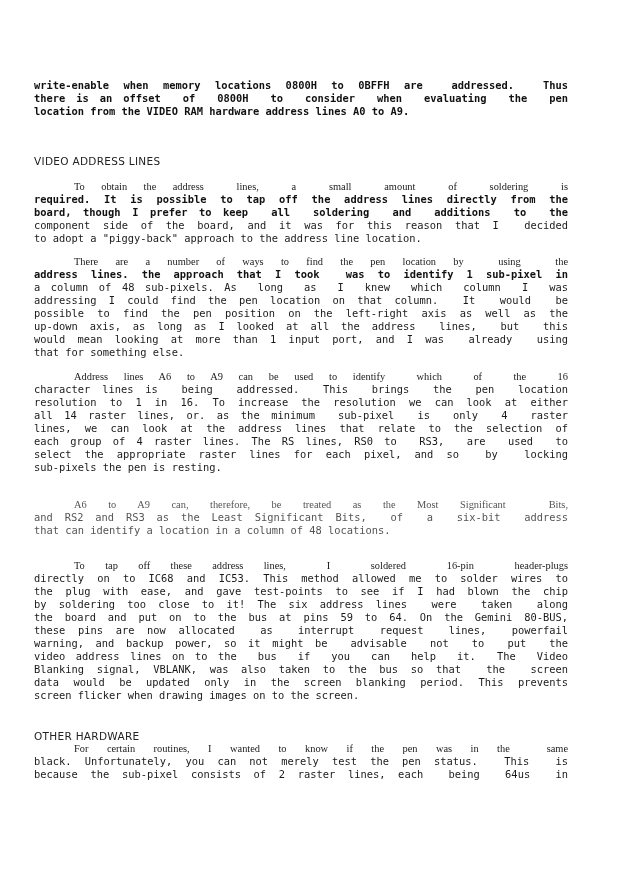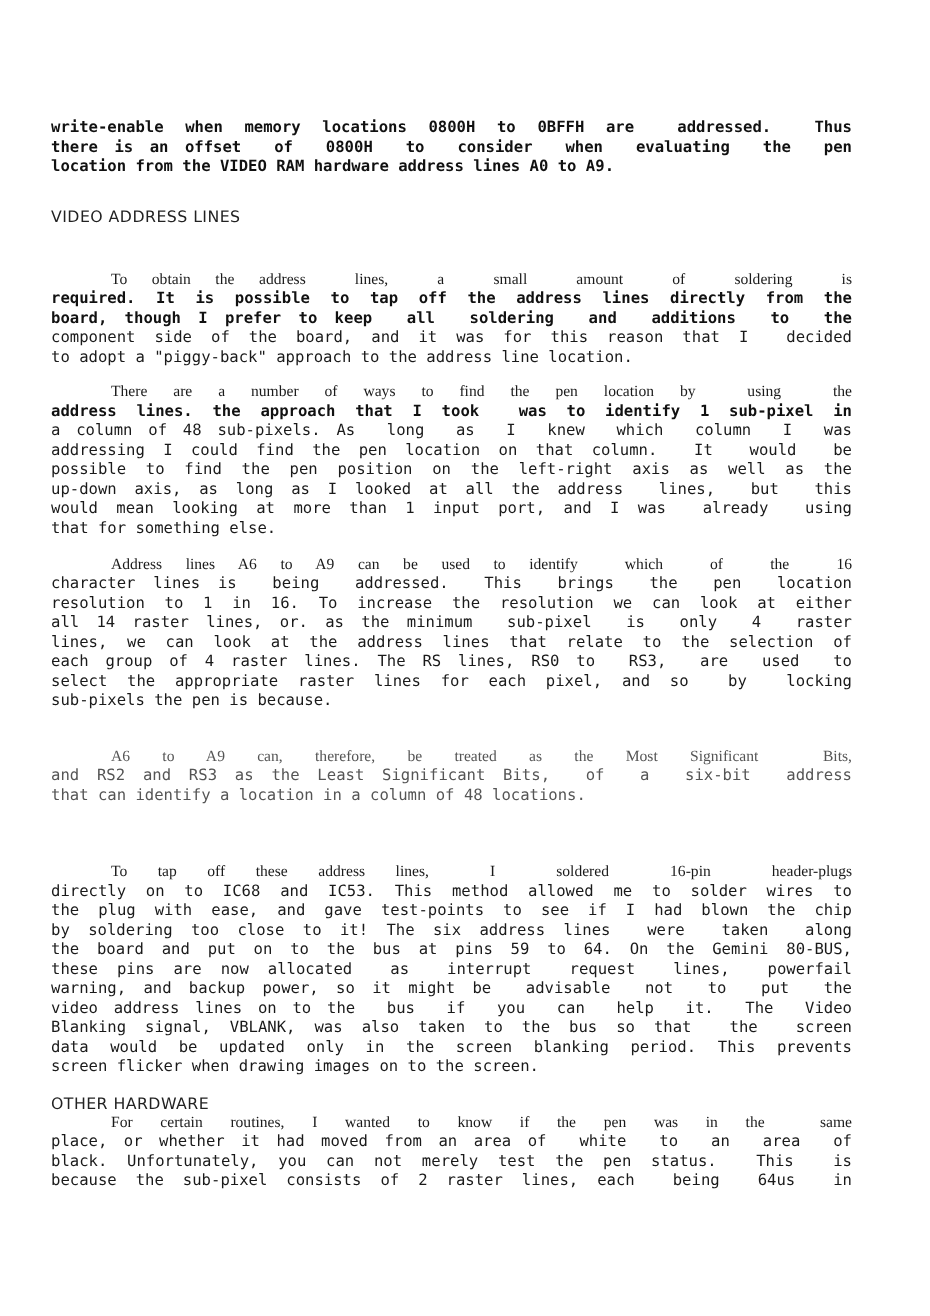--- a/index.html
+++ b/index.html
@@ -50,21 +50,21 @@
 <body>
 
 <div class="page">
 
   <div class="block" style="top:0px;">
     <div class="line bold">write-enable when memory locations 0800H to 0BFFH are  addressed.  Thus</div>
     <div class="line bold">there is an offset  of  0800H  to  consider  when  evaluating  the  pen</div>
     <div class="line bold last">location from the VIDEO RAM hardware address lines A0 to A9.</div>
   </div>
 
-  <div class="block heading" style="top:60px;">VIDEO ADDRESS LINES</div>
+  <div class="block heading" style="top:76px;">VIDEO ADDRESS LINES</div>
 
   <div class="block" style="top:101px;">
     <div class="line indent">To obtain the address  lines,  a  small  amount  of  soldering  is</div>
     <div class="line bold">required. It is possible to tap off the address lines directly from the</div>
     <div class="line bold">board, though I prefer to keep  all  soldering  and  additions  to  the</div>
     <div class="line">component side of the board, and it was for this reason that I  decided</div>
     <div class="line last">to adopt a "piggy-back" approach to the address line location.</div>
   </div>
 
   <div class="block" style="top:176px;">
@@ -79,45 +79,44 @@
   </div>
 
   <div class="block" style="top:291px;">
     <div class="line indent">Address lines A6 to A9 can be used to identify  which  of  the  16</div>
     <div class="line">character lines is  being  addressed.  This  brings  the  pen  location</div>
     <div class="line">resolution to 1 in 16. To increase the resolution we can look at either</div>
     <div class="line">all 14 raster lines, or. as the minimum  sub-pixel  is  only  4  raster</div>
     <div class="line">lines, we can look at the address lines that relate to the selection of</div>
     <div class="line">each group of 4 raster lines. The RS lines, RS0 to  RS3,  are  used  to</div>
     <div class="line">select the appropriate raster lines for each pixel, and so  by  locking</div>
-    <div class="line last">sub-pixels the pen is because.</div>
+    <div class="line last">sub-pixels the pen is resting.</div>
   </div>
 
   <div class="block" style="top:419px;">
     <div class="line indent faint">A6 to A9 can, therefore, be treated as the Most Significant  Bits,</div>
     <div class="line faint">and RS2 and RS3 as the Least Significant Bits,  of  a  six-bit  address</div>
     <div class="line last faint">that can identify a location in a column of 48 locations.</div>
   </div>
 
-  <div class="block" style="top:496px;">
+  <div class="block" style="top:480px;">
     <div class="line indent">To tap off these address lines,  I  soldered  16-pin  header-plugs</div>
     <div class="line">directly on to IC68 and IC53. This method allowed me to solder wires to</div>
     <div class="line">the plug with ease, and gave test-points to see if I had blown the chip</div>
     <div class="line">by soldering too close to it! The six address lines  were  taken  along</div>
     <div class="line">the board and put on to the bus at pins 59 to 64. On the Gemini 80-BUS,</div>
     <div class="line">these pins are now allocated  as  interrupt  request  lines,  powerfail</div>
     <div class="line">warning, and backup power, so it might be  advisable  not  to  put  the</div>
     <div class="line">video address lines on to the  bus  if  you  can  help  it.  The  Video</div>
     <div class="line">Blanking signal, VBLANK, was also taken to the bus so that  the  screen</div>
     <div class="line">data would be updated only in the screen blanking period. This prevents</div>
     <div class="line last">screen flicker when drawing images on to the screen.</div>
   </div>
 
   <div class="block heading" style="top:638px;margin-top:13px;">OTHER HARDWARE</div>
 
   <div class="block" style="top:663px;">
     <div class="line indent">For certain routines, I wanted to know if the pen was in the  same</div>
-    <div class="line">place, or whether it had moved from an area of  white  to  an  area  of</div>
     <div class="line">black. Unfortunately, you can not merely test the pen status.  This  is</div>
     <div class="line">because the sub-pixel consists of 2 raster lines, each  being  64us  in</div>
   </div>
 
 </div>
 
 </body></html>

